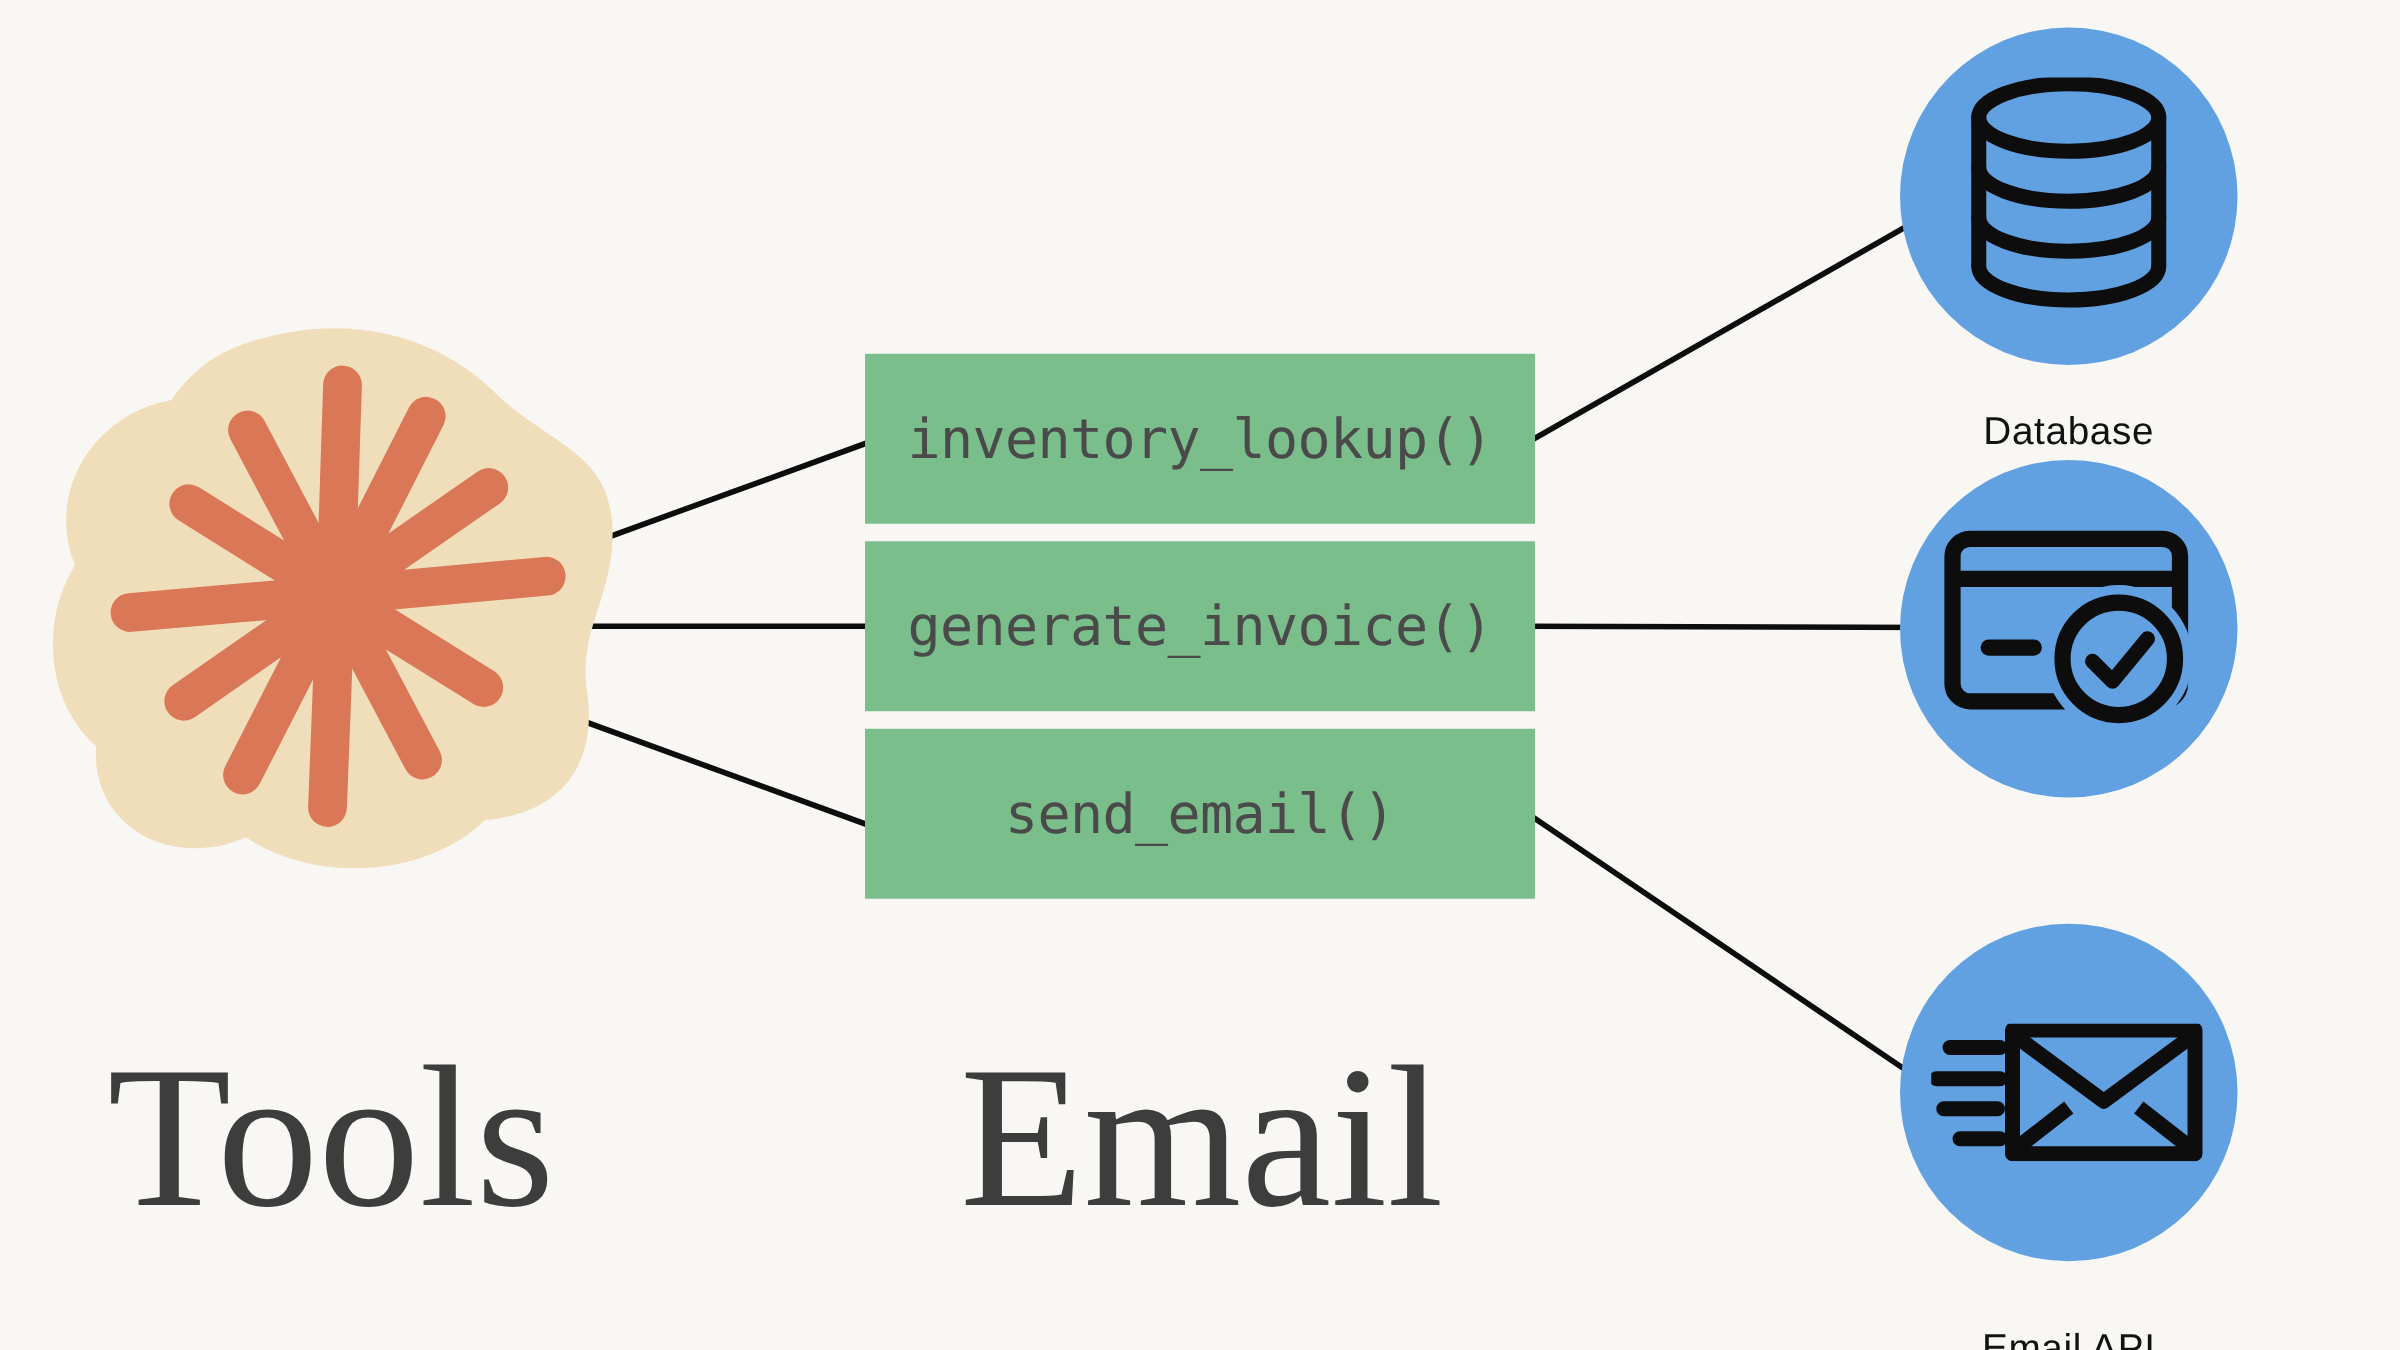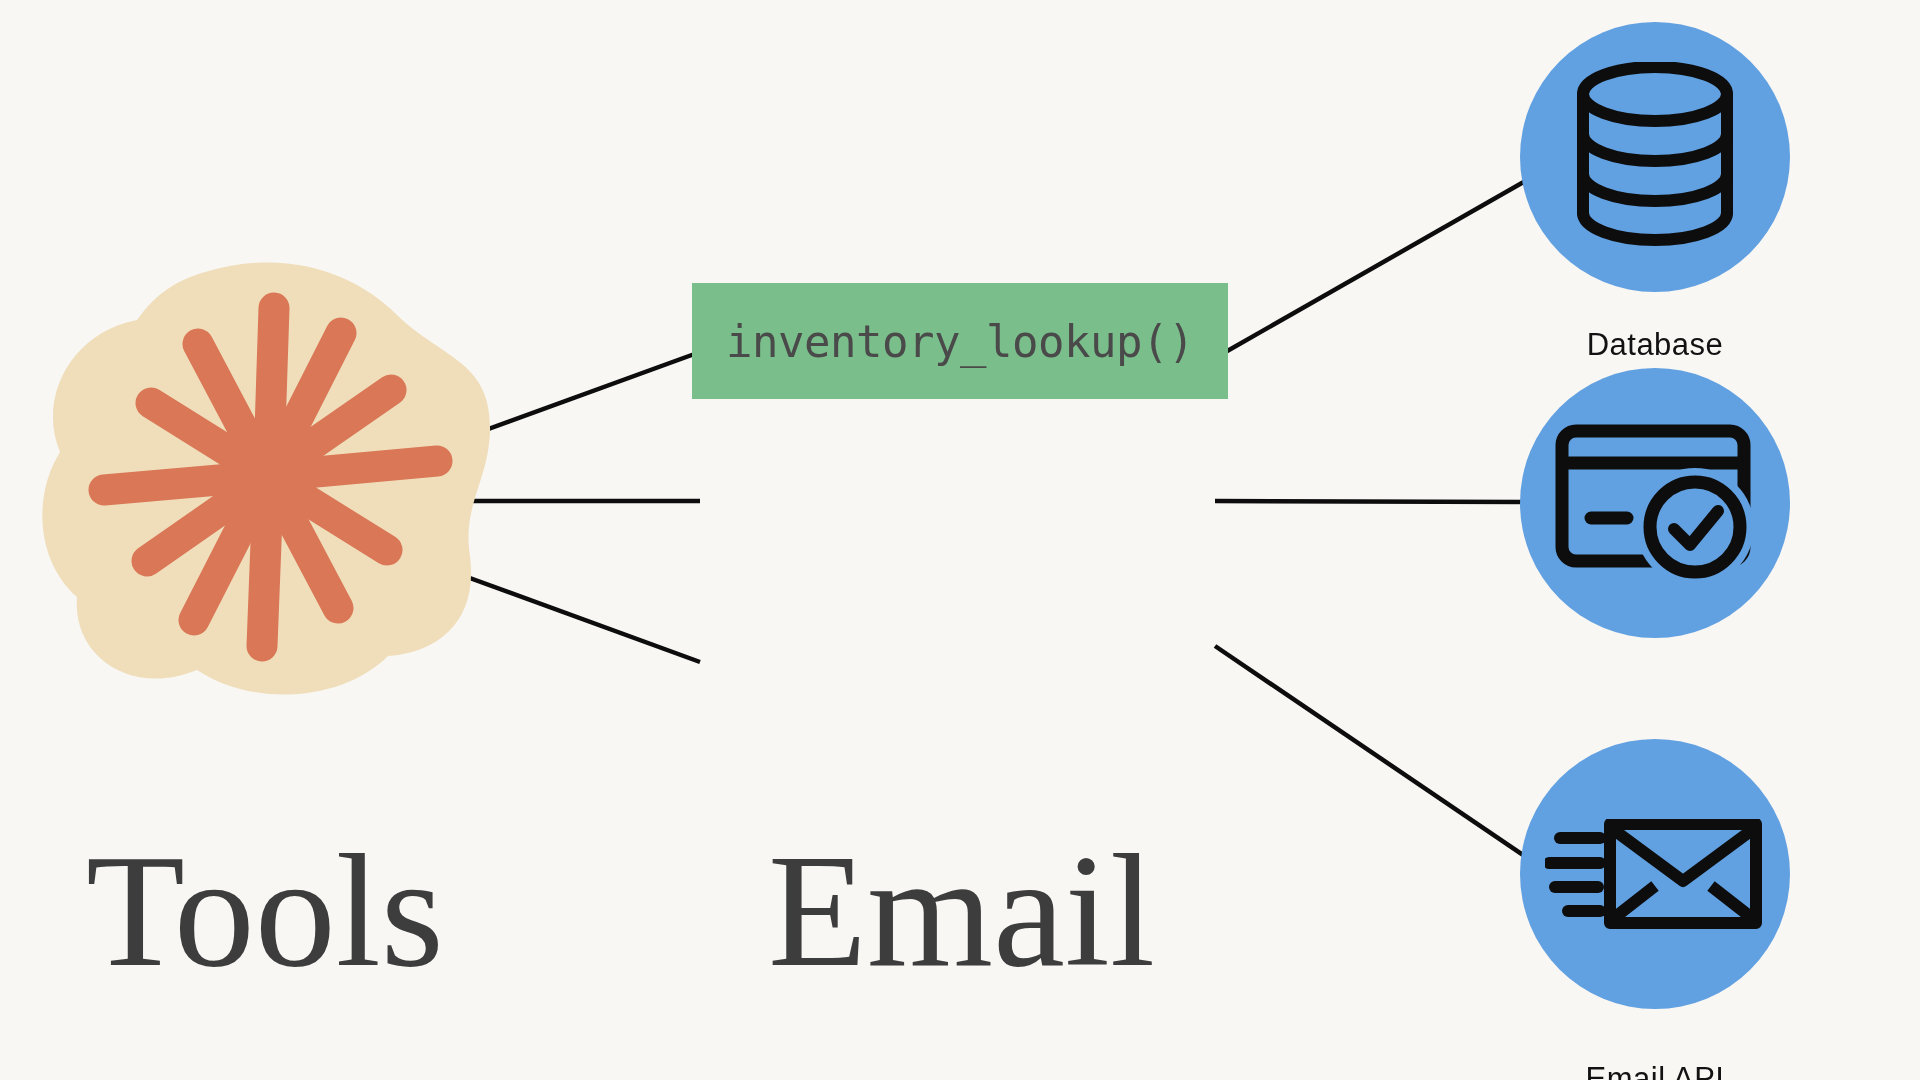--- a/index.html
+++ b/index.html
@@ -4,21 +4,21 @@
 <style>
   :root{
     --bg:#f8f7f4; --blob:#f0debb; --spark:#d97757; --box:#7abf8b; --box-text:#4a4a4a;
     --circle:#61a0e1; --line:#0d0d0d; --heading:#3d3d3d; --label:#121212;
   }
   html,body{margin:0;padding:0;background:var(--bg);}
   .canvas{position:relative;width:1920px;height:1080px;background:var(--bg);overflow:hidden;
           font-family:"Liberation Sans",sans-serif;}
   .layer{position:absolute;left:0;top:0;width:1920px;height:1080px;}
   .connector{stroke:var(--line);stroke-width:4.5;fill:none;}
-  .tool-box{position:absolute;left:692px;width:536px;height:116px;background:var(--box);
+  .tool-box{position:absolute;left:692px;width:536px;height:136px;background:var(--box);
             display:flex;align-items:center;justify-content:center;}
   .tool-box span{font-family:"DejaVu Sans Mono","Liberation Mono",monospace;font-size:44px;
                  color:var(--box-text);letter-spacing:-0.5px;white-space:nowrap;}
   .service-circle{position:absolute;left:1520px;width:270px;height:270px;border-radius:50%;
                   background:var(--circle);display:flex;align-items:center;justify-content:center;}
   .service-icon{stroke:var(--line);fill:none;}
   .service-label{position:absolute;left:1455px;width:400px;text-align:center;font-size:31px;
                  color:var(--label);letter-spacing:0.5px;white-space:nowrap;margin-top:31px;}
   .heading{position:absolute;top:830px;font-family:"Liberation Serif","DejaVu Serif",serif;
            font-size:162px;line-height:1;color:var(--heading);white-space:nowrap;}
@@ -56,20 +56,26 @@
       <line x1="261" y1="489" x2="194" y2="620"></line>
       <line x1="268" y1="491" x2="262" y2="646"></line>
       <line x1="275" y1="489" x2="338" y2="608"></line>
       <line x1="281" y1="484" x2="387" y2="550"></line>
     </g>
   </svg>
 
   <div class="tool-box" style="top:283px">
     <span>inventory_lookup()</span>
   </div>
+  <div class="tool-box" style="top:433px">
+    <span>generate_invoice()</span>
+  </div>
+  <div class="tool-box" style="top:583px">
+    <span>send_email()</span>
+  </div>
 
   <div class="service-circle" style="top:22px">
     <svg class="service-icon" width="160" height="190" viewBox="0 0 160 190" stroke-width="12" stroke-linecap="round">
       <ellipse cx="80" cy="32" rx="72" ry="27"></ellipse>
       <path d="M8,32 V151 M152,32 V151"></path>
       <path d="M8,72 A72,27 0 0 0 152,72"></path>
       <path d="M8,112 A72,27 0 0 0 152,112"></path>
       <path d="M8,151 A72,27 0 0 0 152,151"></path>
     </svg>
   </div>

